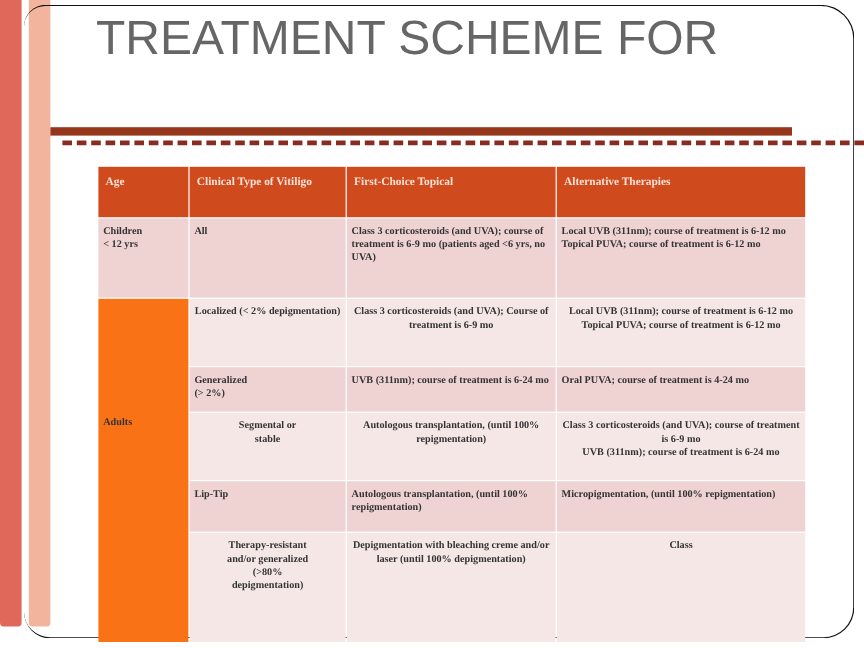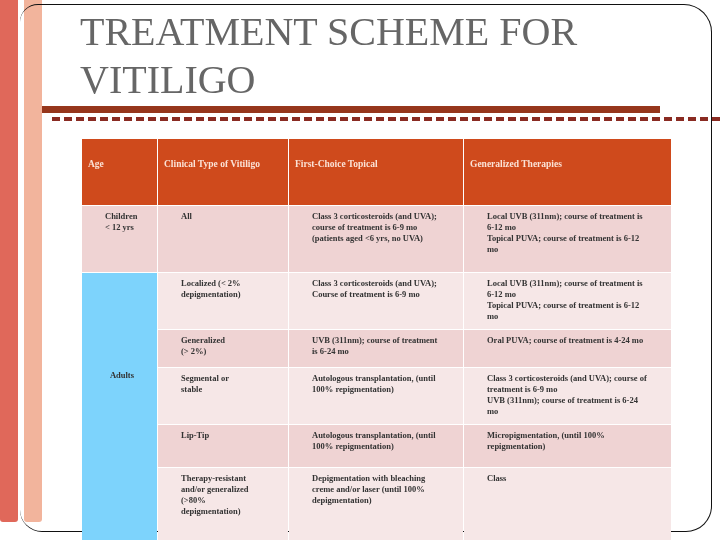--- a/index.html
+++ b/index.html
@@ -1,58 +1,57 @@
 <!DOCTYPE html>
 <html><head>
   <meta charset="utf-8">
   <style>
     html, body { margin: 0; padding: 0; }
     body { width: 720px; height: 540px; background: #ffffff; position: relative; overflow: hidden; font-family: "Liberation Serif", serif; }
     .bar1 { position: absolute; left: 0; top: 0; width: 18px; height: 522px; background: #e0685a; border-radius: 0 0 3px 3px; }
     .bar2 { position: absolute; left: 24px; top: 0; width: 18px; height: 522px; background: #f2b49c; border-radius: 0 0 3px 3px; }
     .frame { position: absolute; left: 20px; top: 4px; width: 692px; height: 528px; border: 1.5px solid #111; border-radius: 18px 28px 26px 22px; box-sizing: border-box; border-left: none; }
-    .title { position: absolute; left: 80px; top: 8px; font-family: Liberation Serif, serif; font-size: 40px; line-height: 48px; color: #666666; letter-spacing: 0px; }
+    .title { position: absolute; left: 80px; top: 8px; font-family: Liberation Sans, sans-serif; font-size: 40px; line-height: 48px; color: #666666; letter-spacing: 0px; }
     .rule { position: absolute; left: 42px; top: 106px; width: 618px; height: 7px; background: #96361c; }
     .dashed { position: absolute; left: 52px; top: 117px; width: 668px; height: 0; border-top: 4px dashed #8a2b22; }
     table { position: absolute; left: 81px; top: 138px; width: 590px; border-collapse: separate; border-spacing: 1px; font-family: "Liberation Serif", serif; font-size: 8.5px; font-weight: bold; color: #333; table-layout: fixed; }
-    th { background: #cf4a1c; color: #fbe2d6; text-align: left; vertical-align: top; padding: 20px 6px; font-size: 9.5px; height: 26px; }
-    td { vertical-align: top; padding: 5px 23px; line-height: 11px; }
+    th { background: #cf4a1c; color: #fbe2d6; text-align: left; vertical-align: top; padding: 8px 6px; font-size: 9.5px; height: 26px; }
+    td { vertical-align: top; padding: 5px 4px; line-height: 11px; }
     .dark td.c { background: #efd3d3; }
-    .light td.c { background: #f6e7e7; }
+    .light td.c { background: #f6e7e7; text-align: center; }
     td.age-children { background: #efd3d3; }
-    td.age-adults { background: #7dd3fc; vertical-align: top; text-align: right; }
+    td.age-adults { background: #f97316; vertical-align: top; }
     td .line { display: block; }
   </style>
 </head>
 <body>
 
 <div class="bar1"></div>
 <div class="bar2"></div>
 <div class="frame"></div>
 
 <div class="title">
   <div>TREATMENT SCHEME FOR</div>
-  <div>VITILIGO</div>
 </div>
 <div class="rule"></div>
 <div class="dashed"></div>
 
 <table>
   <colgroup>
     <col style="width:75px">
     <col style="width:130px">
     <col style="width:174px">
     <col style="width:207px">
   </colgroup>
   <thead>
     <tr>
       <th>Age</th>
       <th>Clinical Type of Vitiligo</th>
       <th>First-Choice Topical</th>
-      <th>Generalized Therapies</th>
+      <th>Alternative Therapies</th>
     </tr>
   </thead>
   <tbody>
     <tr class="dark" style="height:66px">
       <td class="age-children">
         <span class="line">Children</span>
         <span class="line">&lt; 12 yrs</span>
       </td>
       <td class="c">All</td>
       <td class="c">Class 3 corticosteroids (and UVA); course of treatment is 6-9 mo (patients aged &lt;6 yrs, no UVA)</td>

